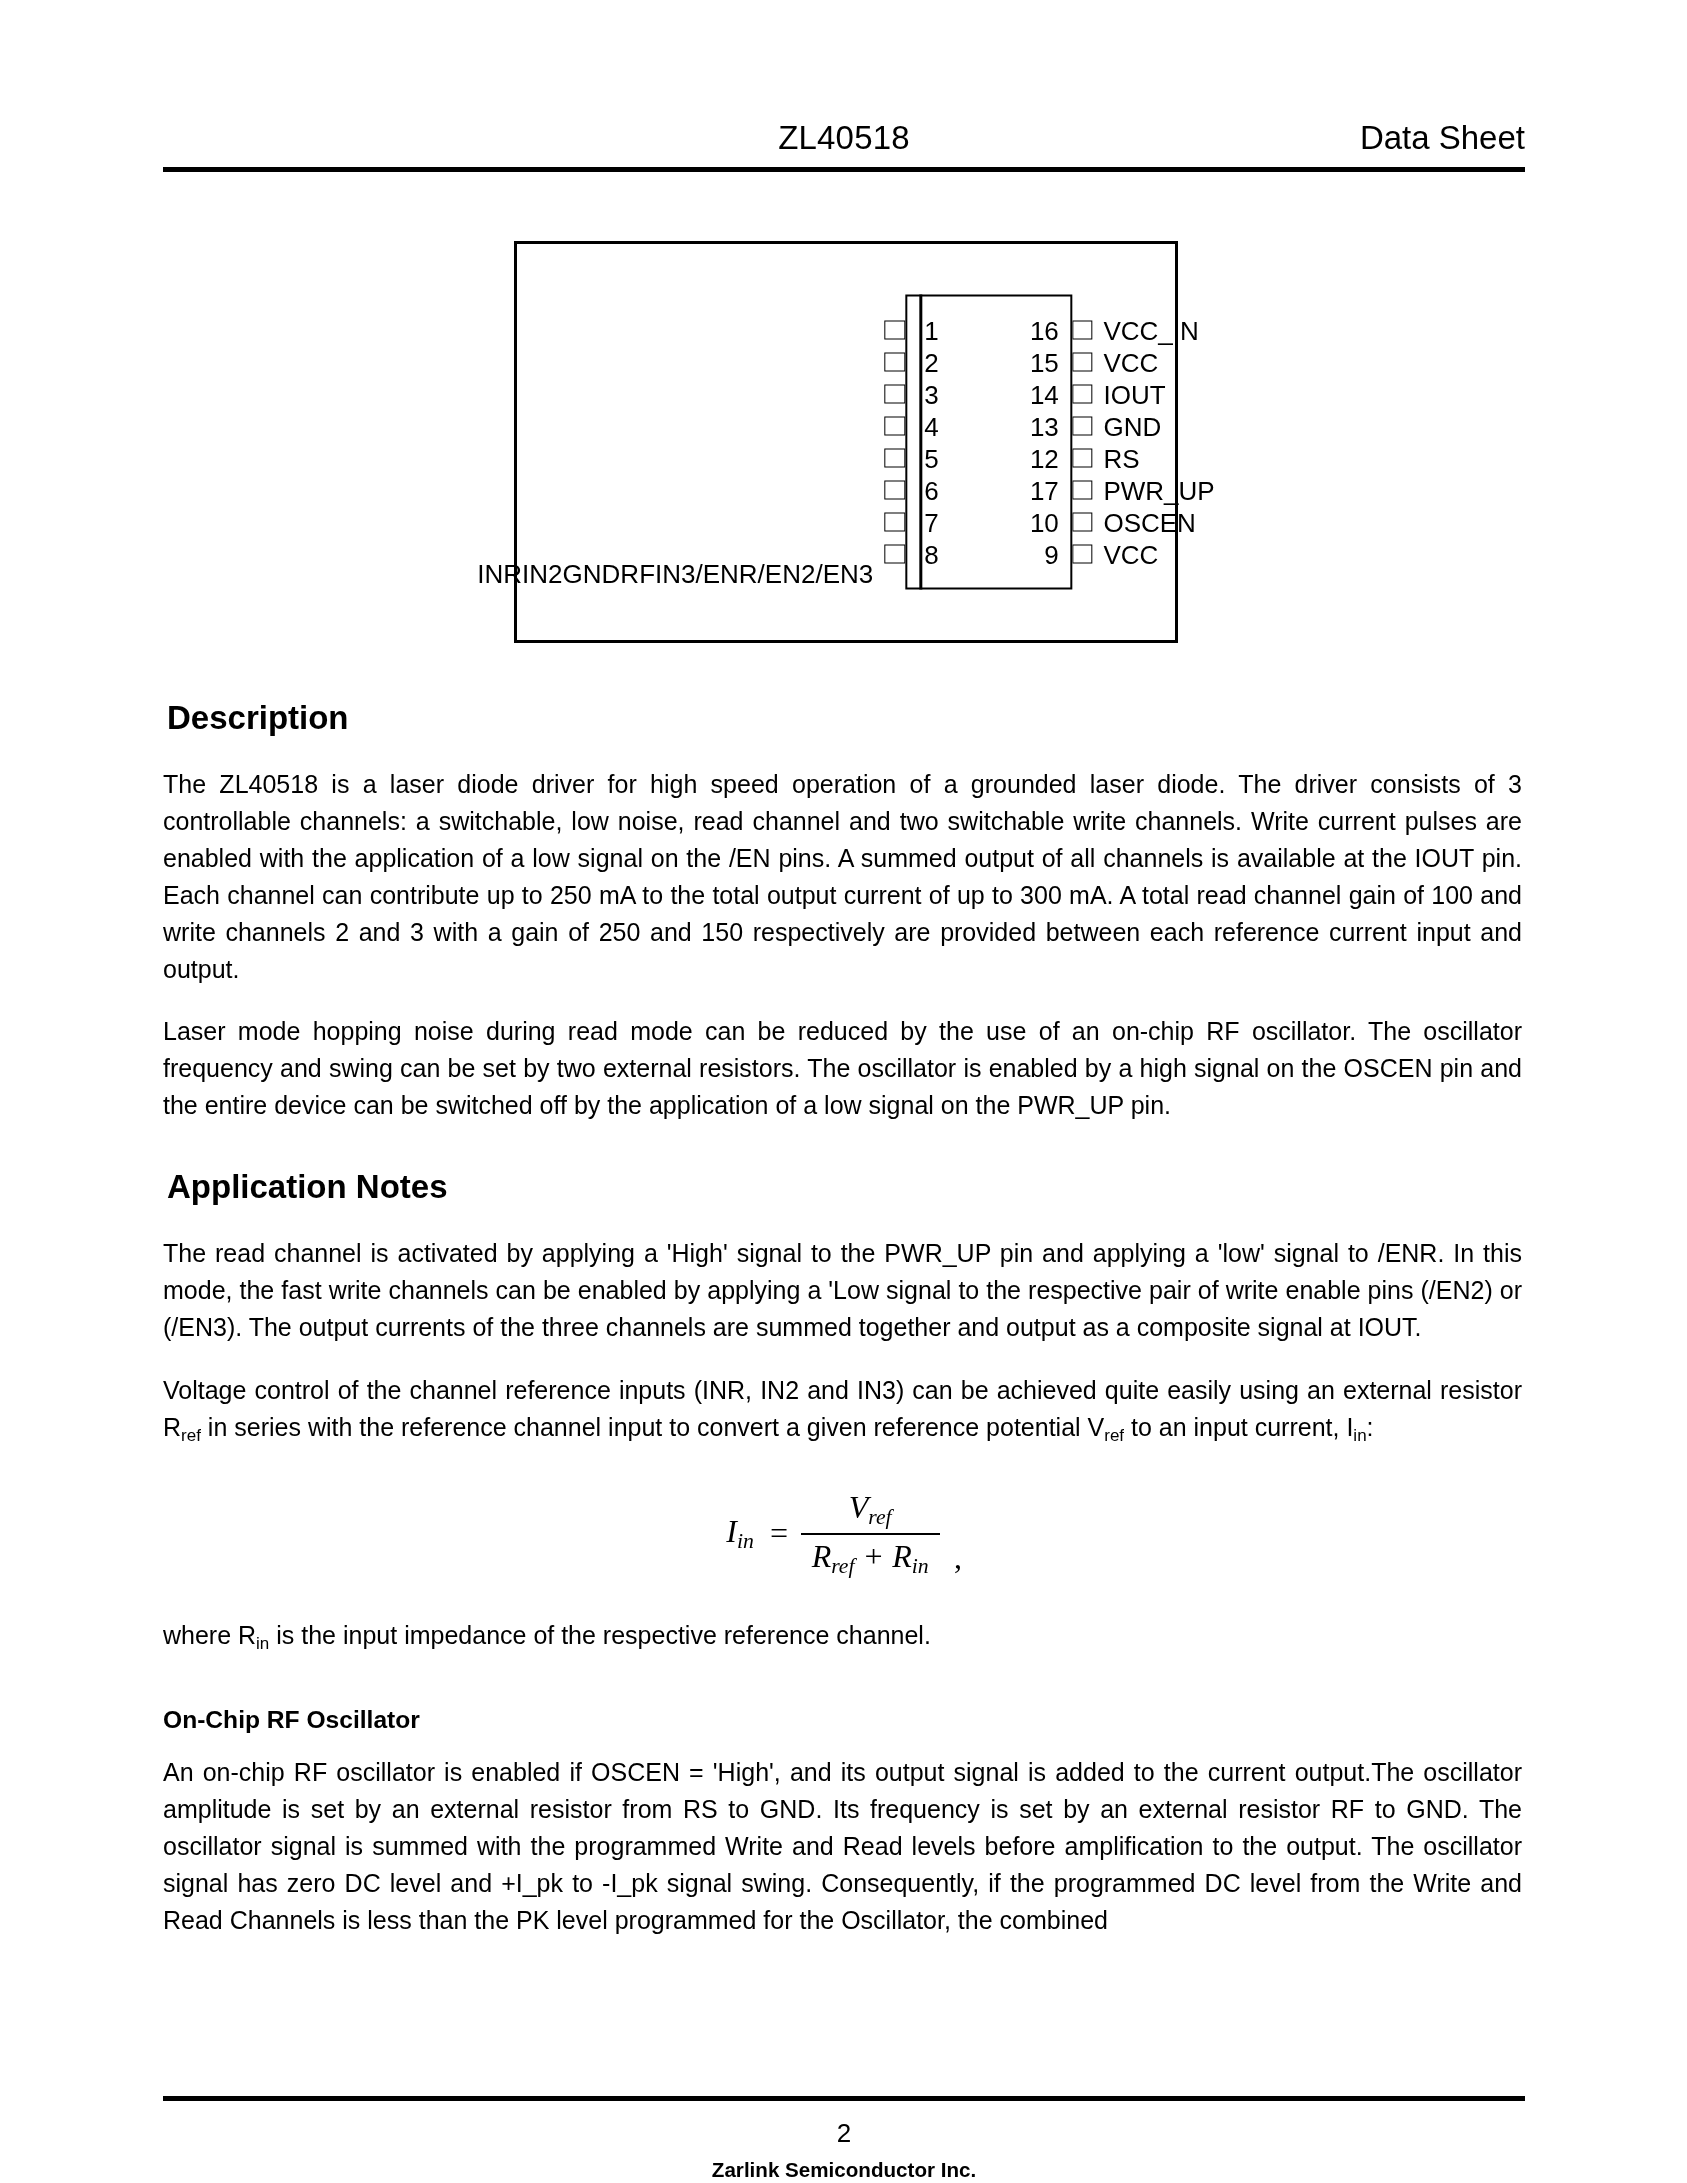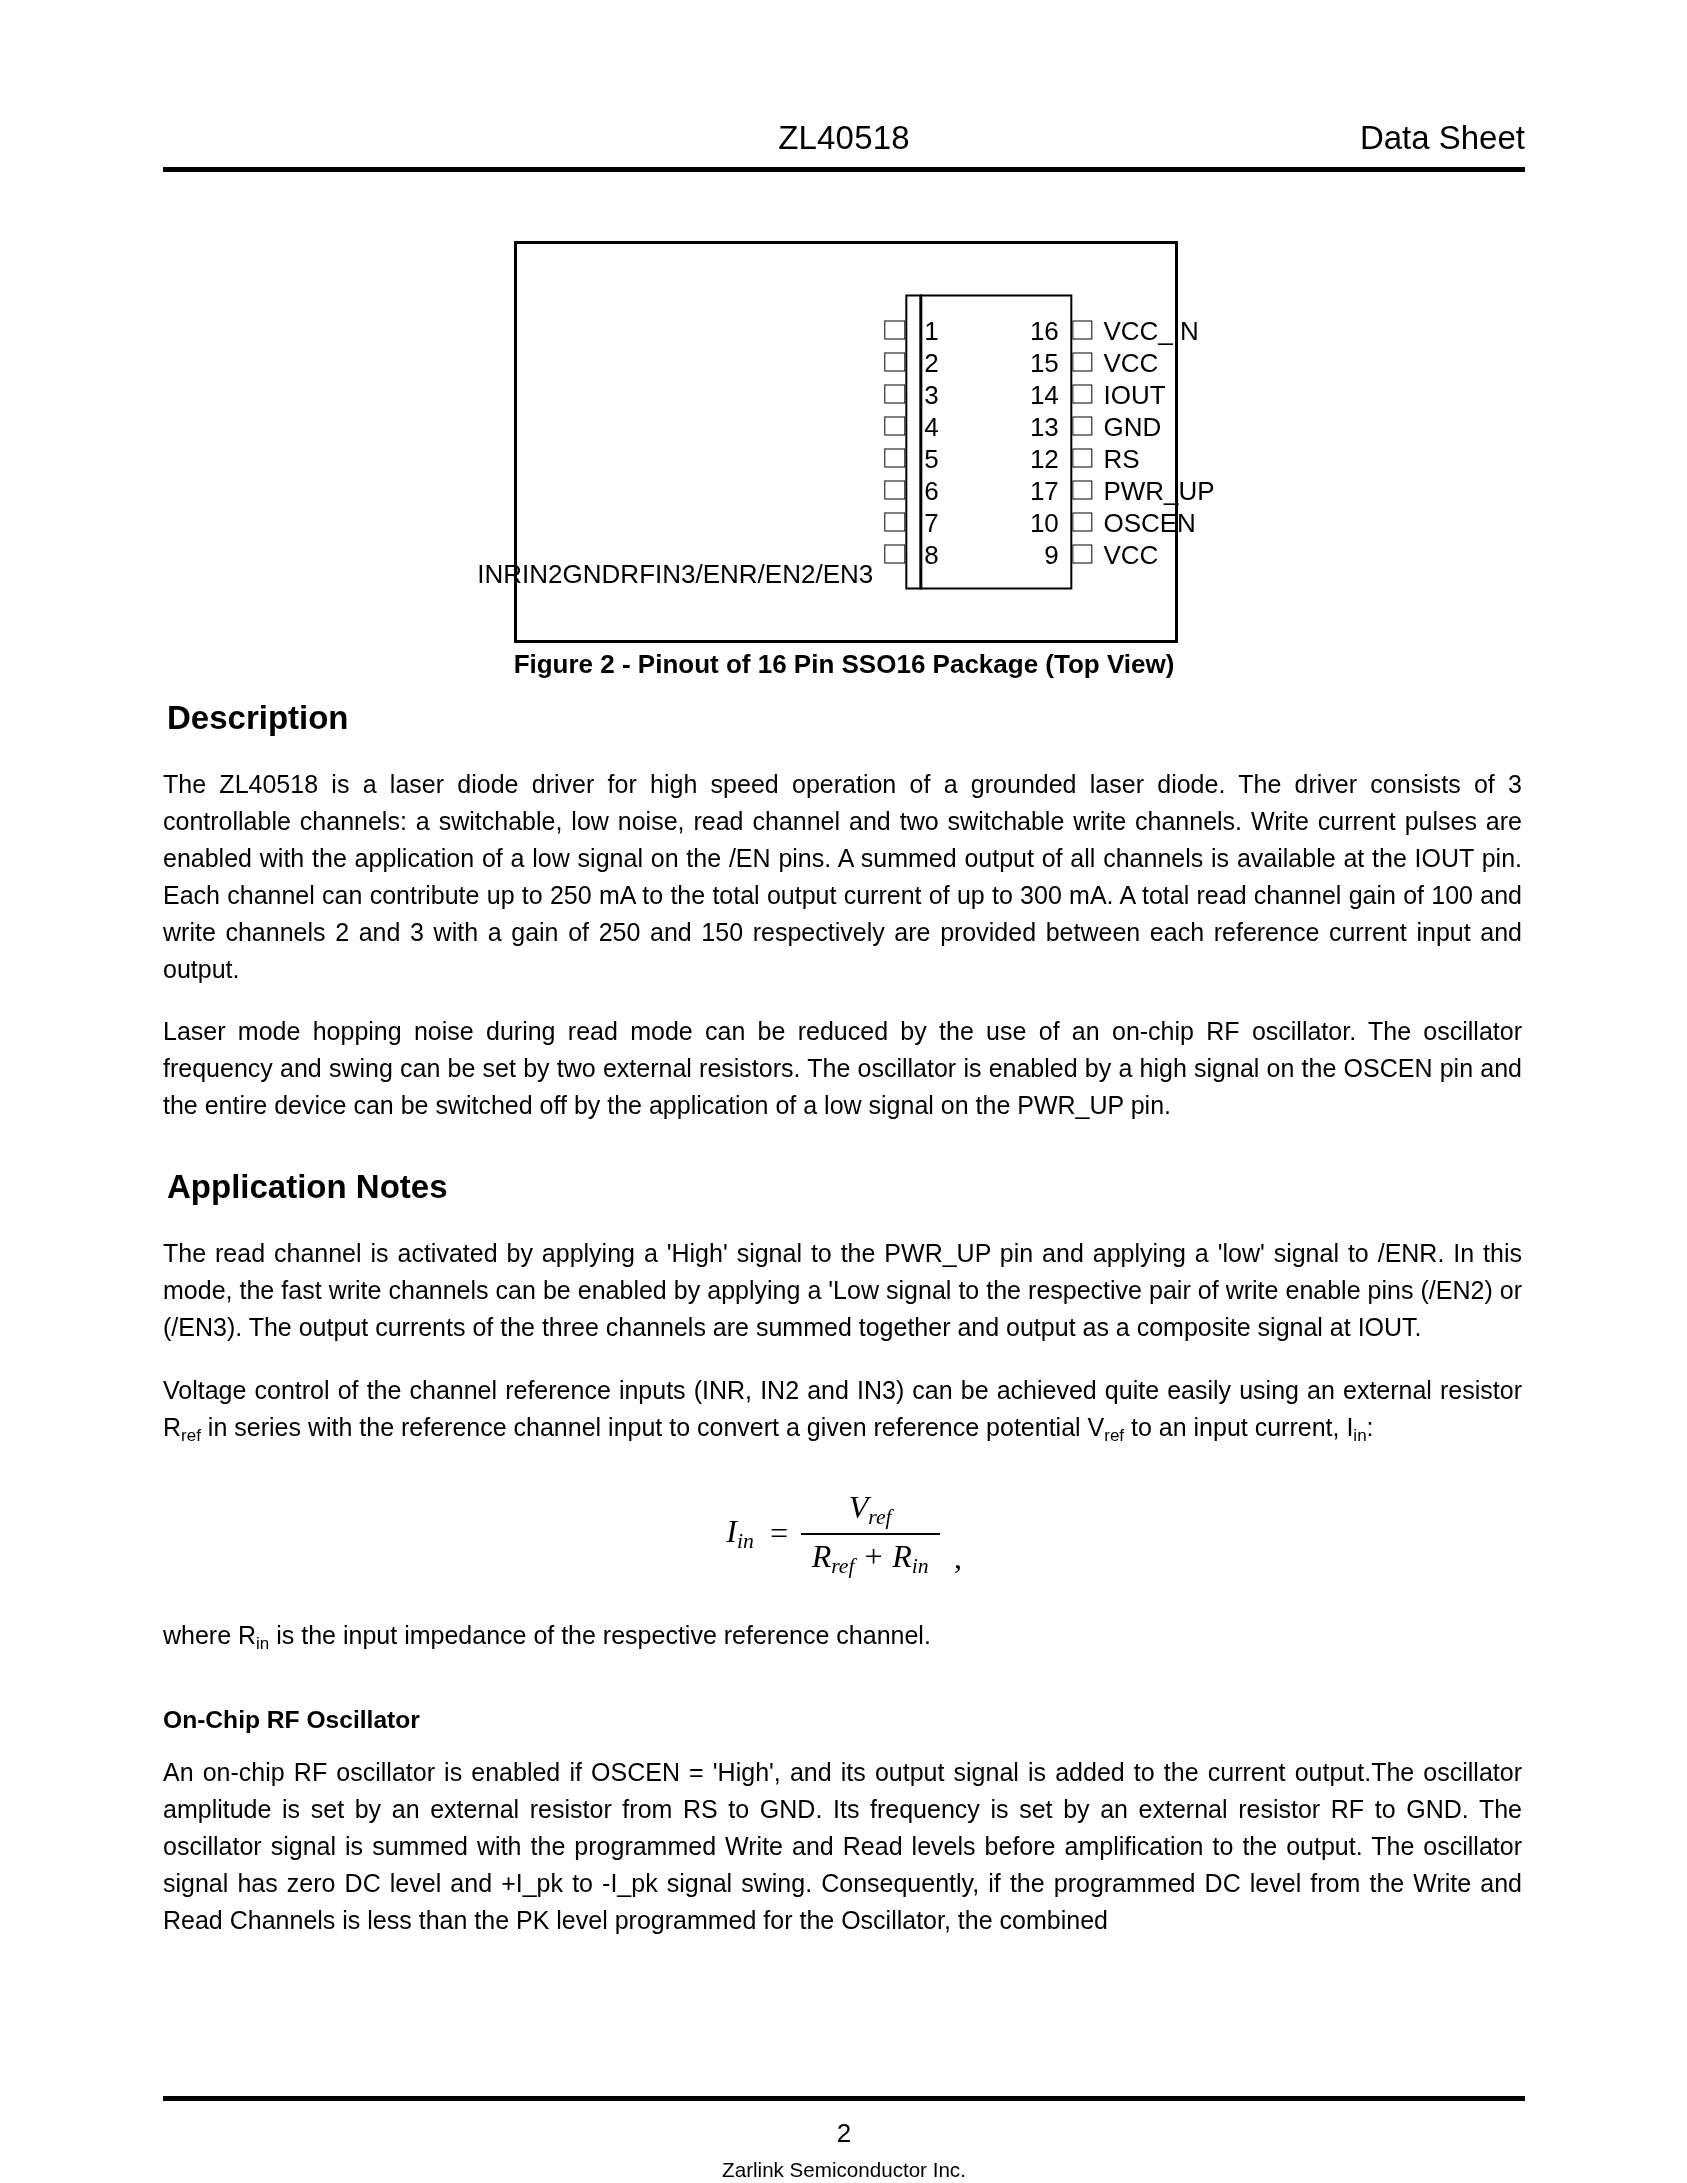--- a/index.html
+++ b/index.html
@@ -242,20 +242,21 @@
     text-align: center;
     font-size: 26px;
   }
   .footer-company {
     position: absolute;
     left: 163px;
     top: 2158px;
     width: 1362px;
     text-align: center;
     font-size: 20.6px;
+    font-weight: bold;
   }
 </style>
 </head>
 <body>
 
 <div class="page">
 
   <div class="header">
     <div class="header-title">ZL40518</div>
     <div class="header-right">Data Sheet</div>
@@ -361,21 +362,20 @@
         <div class="pin-row-label">GND</div>
         <div class="pin-row-label">RS</div>
         <div class="pin-row-label">PWR_UP</div>
         <div class="pin-row-label">OSCEN</div>
         <div class="pin-row-label">VCC</div>
       </div>
 
     </div>
   </div>
 
-  <div class="fig-caption">Figure 2 - Pinout of 16 Pin SSO16 Package (Top View)</div>
 
   <div class="content">
 
     <h2 class="sec">Description</h2>
 
     <p class="body">The ZL40518 is a laser diode driver for high speed operation of a grounded laser diode. The driver consists of 3 controllable channels: a switchable, low noise, read channel and two switchable write channels. Write current pulses are enabled with the application of a low signal on the /EN pins. A summed output of all channels is available at the IOUT pin. Each channel can contribute up to 250 mA to the total output current of up to 300 mA. A total read channel gain of 100 and write channels 2 and 3 with a gain of 250 and 150 respectively are provided between each reference current input and output.</p>
 
     <p class="body">Laser mode hopping noise during read mode can be reduced by the use of an on-chip RF oscillator. The oscillator frequency and swing can be set by two external resistors. The oscillator is enabled by a high signal on the OSCEN pin and the entire device can be switched off by the application of a low signal on the PWR_UP pin.</p>
 
     <h2 class="sec spaced-top">Application Notes</h2>

